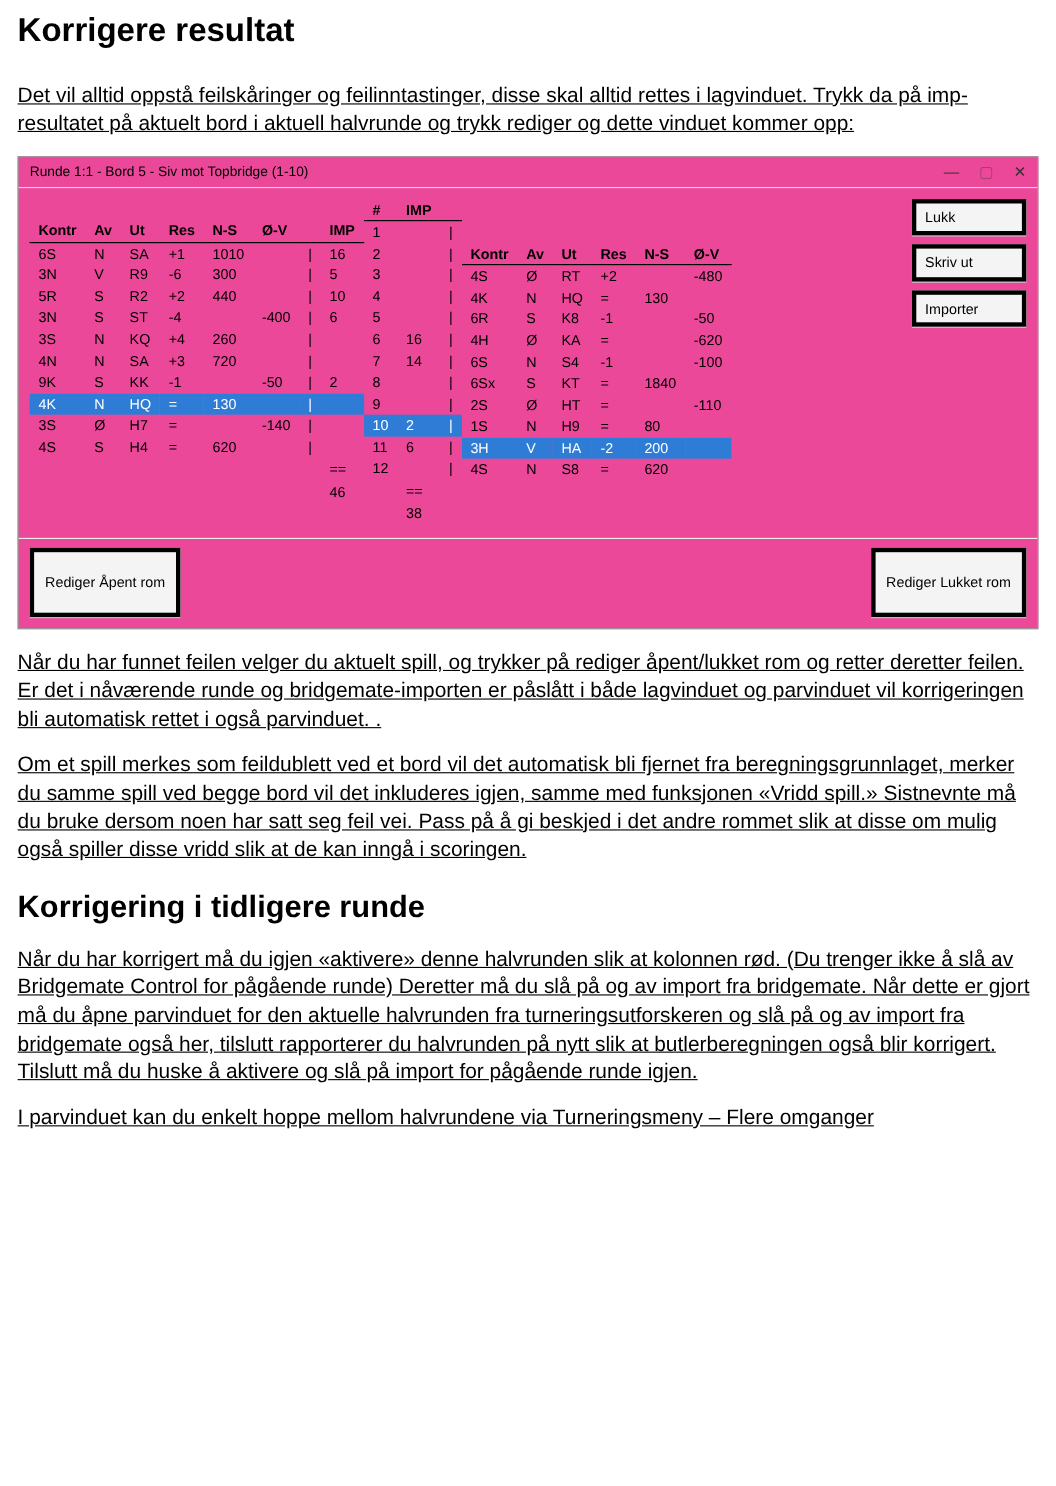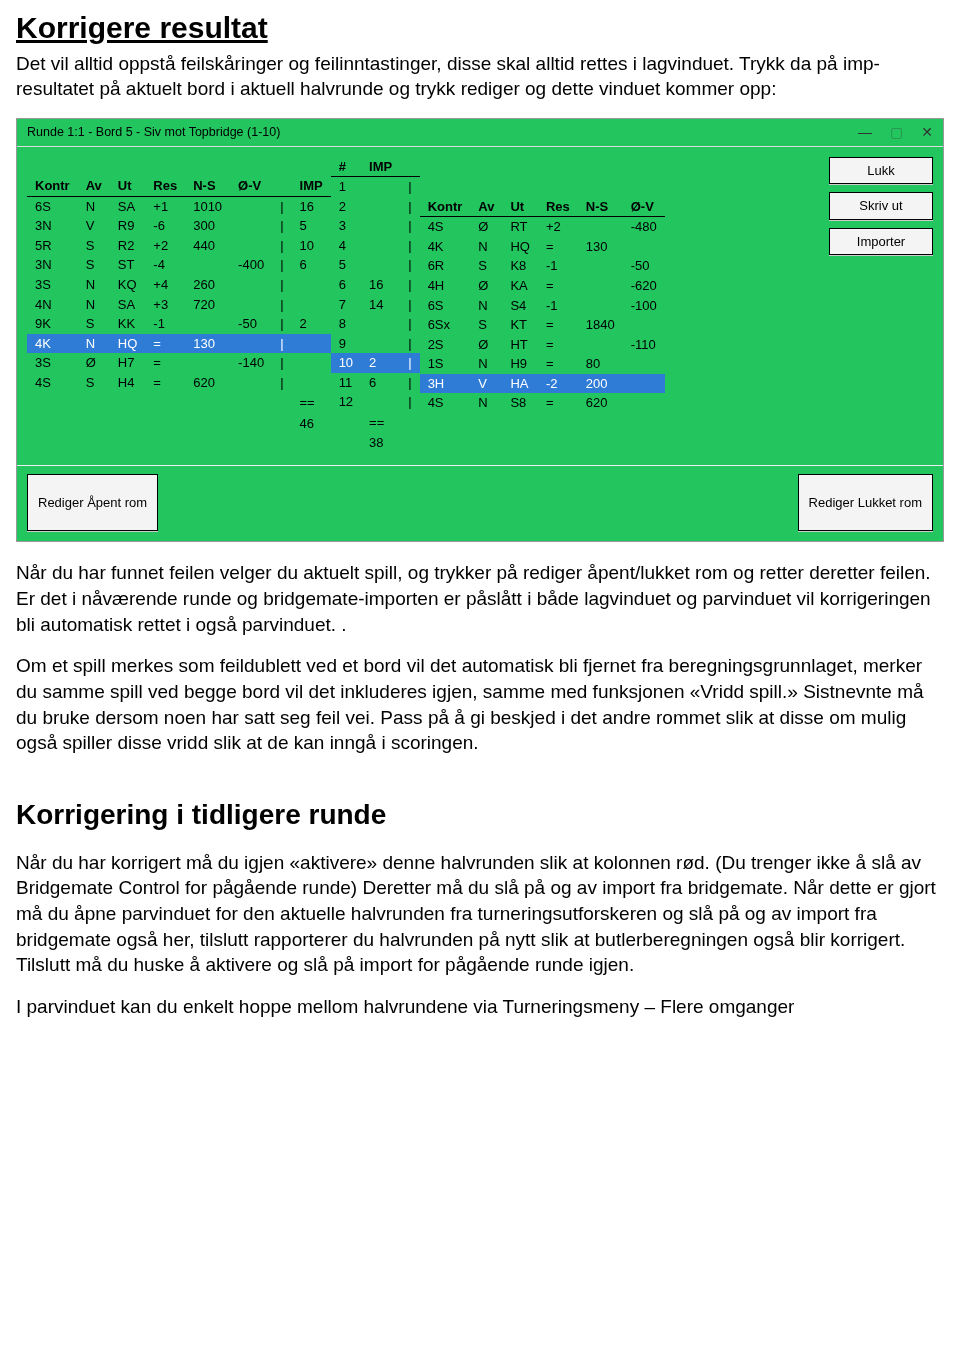--- a/index.html
+++ b/index.html
@@ -5,28 +5,28 @@
   * { box-sizing: border-box; margin: 0; padding: 0; }
   body {
     font-family: Arial, Helvetica, sans-serif;
     width: 960px;
     background: #fff;
     color: #000;
     padding: 8px 16px 24px 16px;
     font-size: 19px;
     line-height: 1.35;
   }
-  h1 { font-size: 30px; font-weight: bold; margin-bottom: 2px; text-decoration: underline; }
-  h2 { font-size: 28px; font-weight: bold; margin: 40px 0 16px; }
-  p { margin-bottom: 16px; }
+  h1 { font-size: 30px; font-weight: bold; margin-bottom: 26px; }
+  h2 { font-size: 28px; font-weight: bold; margin: 20px 0 16px; }
+  p { margin-bottom: 16px; text-decoration: underline; }
 
   .window {
     border: 1px solid #999;
     margin: 10px 0 18px 0;
-    background: #22c55e;
+    background: #ec4899;
     font-family: "Segoe UI", Arial, sans-serif;
   }
   .titlebar {
     display: flex;
     justify-content: space-between;
     align-items: center;
     padding: 4px 10px;
     border-bottom: 1px solid #ddd;
     font-size: 12.5px;
     color: #000;
@@ -51,25 +51,24 @@
   .totals td { padding-top: 2px; }
 
   .side-buttons {
     width: 120px;
     padding-left: 16px;
     display: flex;
     flex-direction: column;
     gap: 8px;
   }
   .win-btn {
-    border: 1px solid #000000;
+    border: 4px solid #000000;
     background: #f4f4f4;
     font-size: 13px;
     padding: 4px 8px;
-    text-align: center;
     cursor: default;
     box-shadow: 0 1px 0 #ccc;
   }
 
   .bottom-bar {
     display: flex;
     justify-content: space-between;
     padding: 8px 10px 10px 10px;
     border-top: 1px solid #eee;
   }

